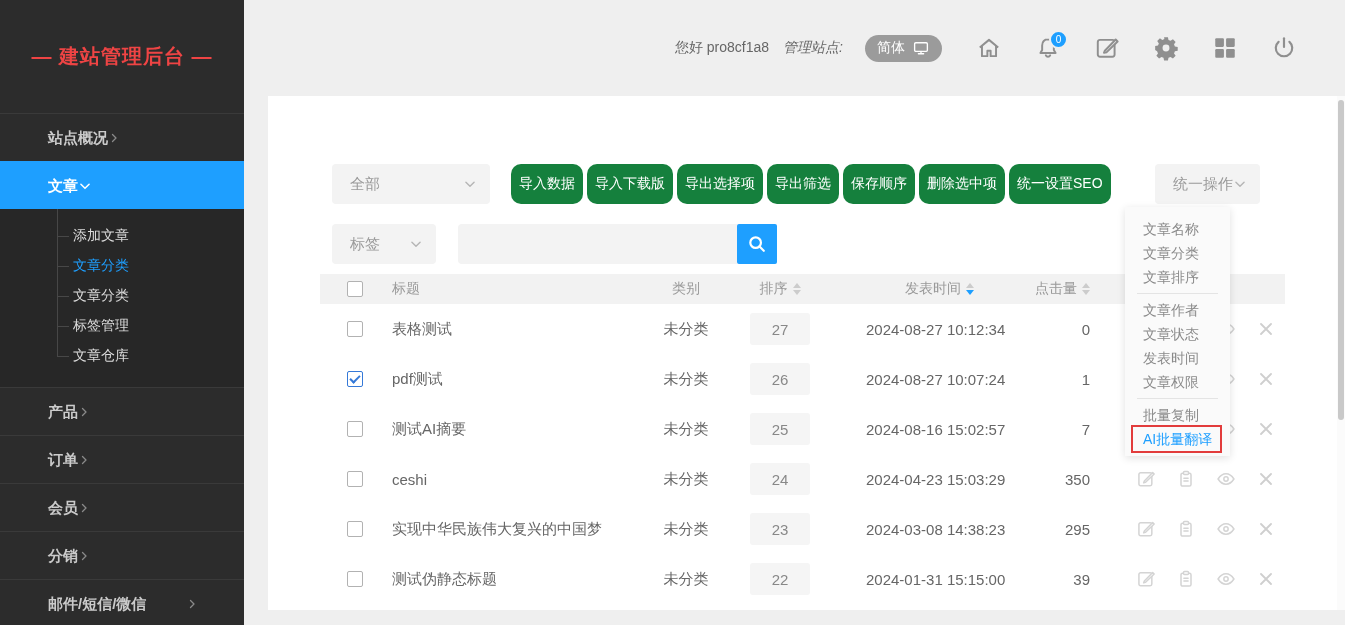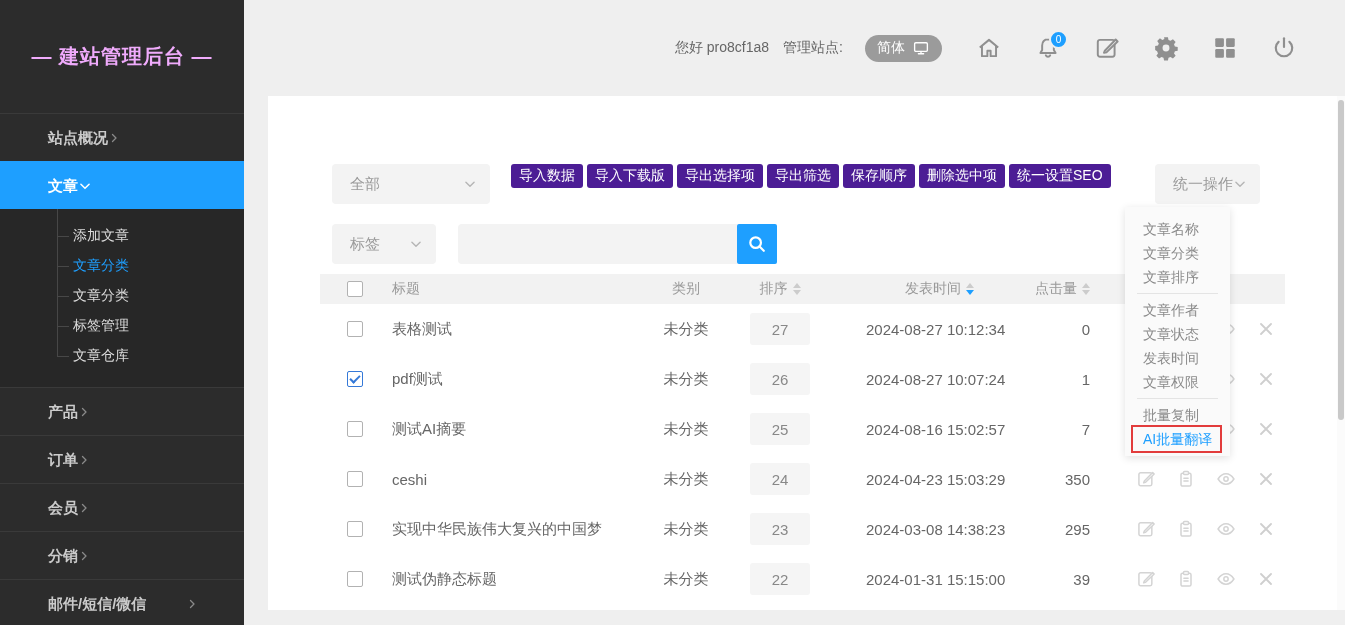--- a/index.html
+++ b/index.html
@@ -3,52 +3,52 @@
 <meta charset="utf-8">
 <style>
   html,body{margin:0;padding:0;}
   body{
     width:1345px;height:625px;position:relative;overflow:hidden;
     background:#efefef;font-family:"Liberation Sans","DejaVu Sans",sans-serif;
     -webkit-font-smoothing:antialiased;
   }
   
   .sidebar{position:absolute;left:0;top:0;width:244px;height:625px;background:#2c2c2c;z-index:10;}
-  .logo{height:113px;display:flex;align-items:center;justify-content:center;color:#f0abfc;
+  .logo{height:113px;display:flex;align-items:center;justify-content:center;color:#ef4444;
         font-size:20px;font-weight:bold;letter-spacing:1px;white-space:nowrap;}
   .side-item{height:46px;display:flex;align-items:center;justify-content:flex-start;
         padding:1px 30px 0 48px;color:#cbcbcb;font-size:15px;border-top:1px solid #3a3a3a;cursor:pointer;font-weight:bold;}
   .side-item:last-child{border-bottom:1px solid #3a3a3a;gap:40px;}
   .side-item.active{background:#1e9fff;color:#fff;border-top-color:#1e9fff;}
   .side-item .chev{flex:0 0 auto;display:flex;}
   .submenu{background:#272727;padding:12px 0 16px;position:relative;}
   .submenu::before{content:"";position:absolute;left:57px;top:0;bottom:30px;width:1px;background:#474747;}
   .sub-item{height:30px;display:flex;align-items:center;padding-left:57px;color:#dcdcdc;font-size:14px;cursor:pointer;}
   .sub-item::before{content:"";width:12px;height:1px;background:#474747;margin-right:4px;flex:0 0 auto;}
   .sub-item.active{color:#1e9fff;}
   
   .topbar{position:absolute;left:244px;top:0;width:1101px;height:96px;display:flex;align-items:center;
         justify-content:flex-end;padding-right:48px;box-sizing:border-box;color:#666;font-size:14px;}
   .greeting{white-space:nowrap;}
-  .site-label{margin-left:14px;white-space:nowrap;}
+  .site-label{margin-left:14px;white-space:nowrap;font-style:italic;}
   .lang-pill{margin-left:22px;height:27px;background:#9b9b9b;border-radius:14px;color:#fff;
         display:flex;align-items:center;gap:7px;padding:0 12px;cursor:pointer;}
   .tb-icon{margin-left:33px;width:26px;height:26px;position:relative;cursor:pointer;display:flex;}
   .tb-icon.first{margin-left:34px;}
   .badge{position:absolute;top:-5px;right:-7px;min-width:11px;height:15px;padding:0 2px;background:#1e9fff;
         border:2px solid #efefef;border-radius:10px;color:#fff;font-size:10px;line-height:15px;text-align:center;}
   
   .panel{position:absolute;left:268px;top:96px;width:1069px;height:514px;background:#fff;z-index:1;}
   .sel{position:absolute;background:#f3f3f3;border-radius:4px;height:40px;display:flex;align-items:center;
         justify-content:space-between;padding:0 13px 0 18px;box-sizing:border-box;color:#999;font-size:15px;cursor:pointer;}
   .sel-cat{left:64px;top:68px;width:158px;}
   .sel-tag{left:64px;top:128px;width:104px;}
   .sel-uni{left:887px;top:68px;width:105px;}
   .btn-group{position:absolute;left:243px;top:68px;display:flex;gap:4px;}
-  .gbtn{height:24px;background:#4c1d95;color:#fff;border:none;border-radius:3px;font-size:14px;
+  .gbtn{height:40px;background:#15803d;color:#fff;border:none;border-radius:10px;font-size:14px;
         padding:0 8px;cursor:pointer;font-family:inherit;white-space:nowrap;}
   .search-wrap{position:absolute;left:190px;top:128px;display:flex;}
   .search-input{width:279px;height:40px;background:#f3f3f3;border:none;outline:none;
         border-radius:4px 0 0 4px;padding:0 12px;box-sizing:border-box;font-size:15px;color:#555;font-family:inherit;}
   .search-btn{width:40px;height:40px;background:#1e9fff;border:none;border-radius:2px;
         display:flex;align-items:center;justify-content:center;cursor:pointer;}
   
   .table{position:absolute;left:52px;top:178px;width:965px;}
   .thead{height:30px;background:#f2f2f2;position:relative;color:#999;font-size:14px;}
   .hcell{position:absolute;top:0;height:30px;display:flex;align-items:center;gap:5px;}

